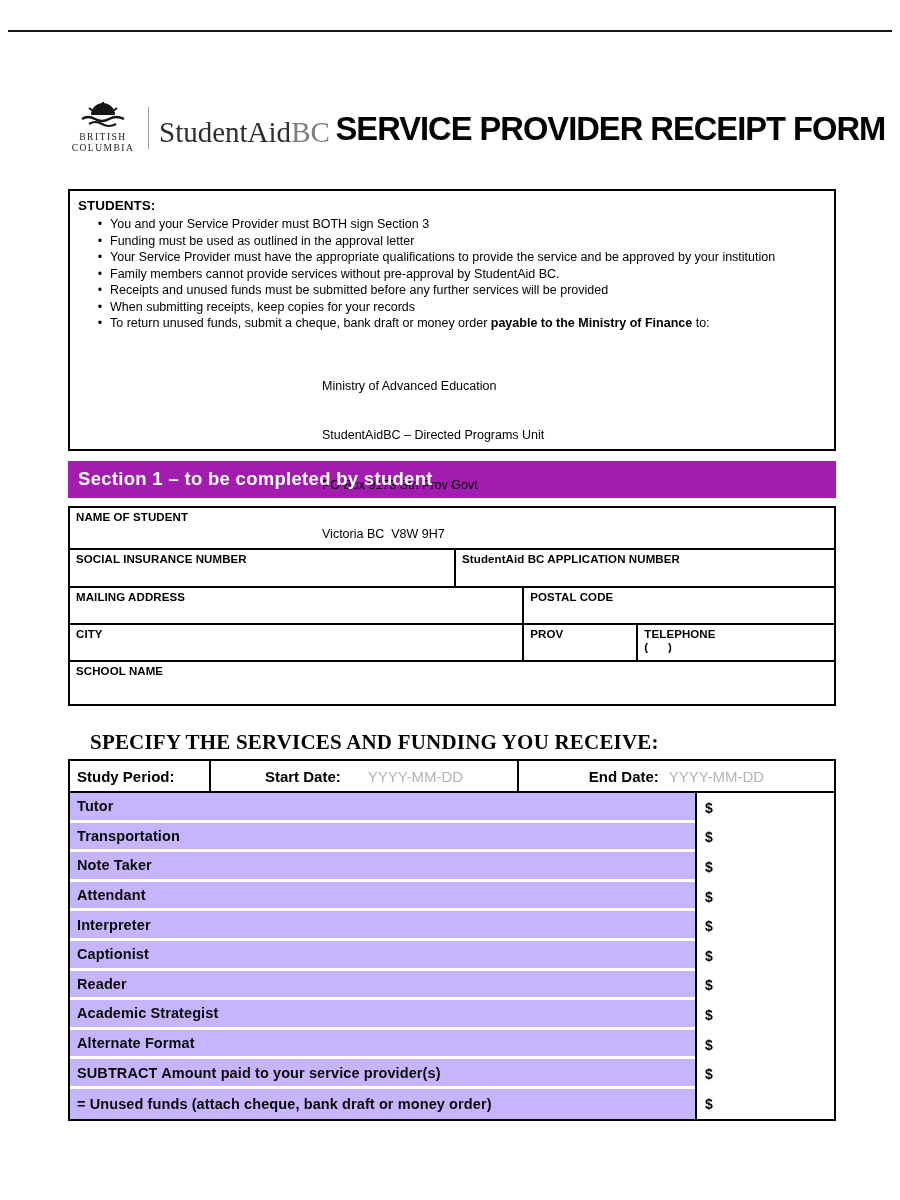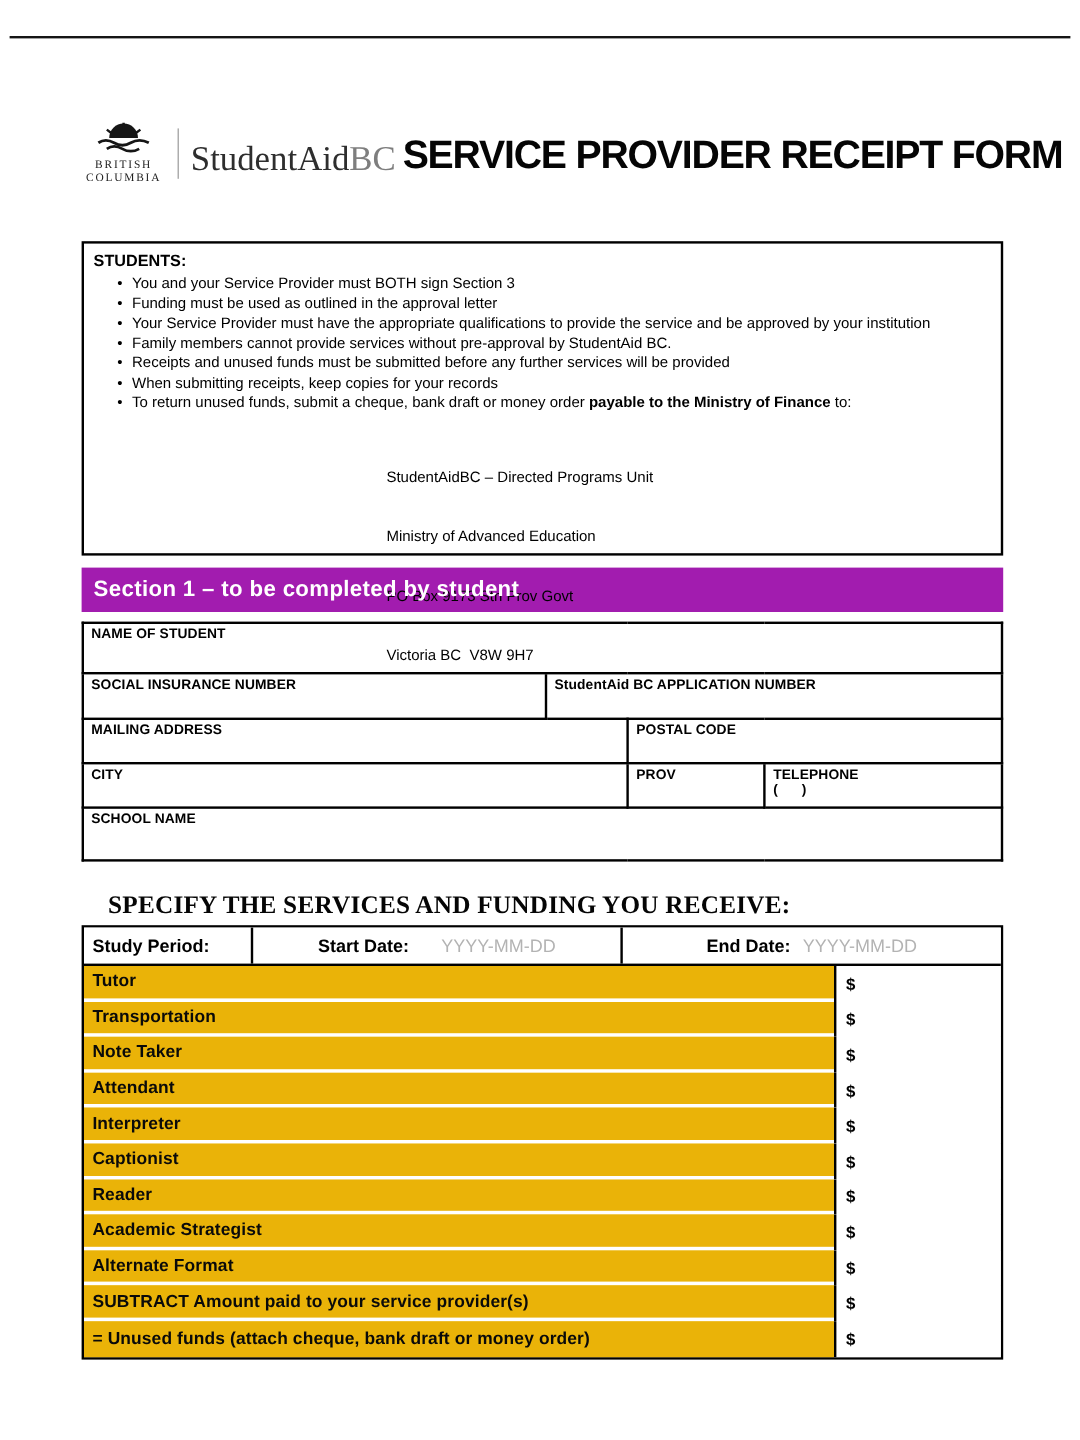--- a/index.html
+++ b/index.html
@@ -19,21 +19,21 @@
   .logo-divider { width:1px; height:42px; background:#9a9a9a; }
   .brand { font-family:"Liberation Serif", serif; font-size:29px; color:#2e2e2e; white-space:nowrap; margin-top:10px; }
   .brand .suffix { color:#7e7e7e; }
   .page-title {
     margin-left:auto; font-size:33px; font-weight:bold; letter-spacing:-1px;
     white-space:nowrap; margin-top:8px; color:#050505; transform:scaleX(0.99); transform-origin:right;
   }
 
   
   .students-box {
-    margin-top:47px; border:2px solid #000; box-sizing:border-box;
+    margin-top:36px; border:2px solid #000; box-sizing:border-box;
     height:262px; padding:7px 10px 4px 8px;
   }
   .box-heading { font-weight:bold; font-size:13.5px; }
   ul.bullets { margin:3px 0 0 0; padding:0; list-style:none; }
   ul.bullets li { display:flex; font-size:12.5px; line-height:16.5px; }
   ul.bullets .dot { flex:0 0 20px; margin-left:12px; text-align:center; }
   ul.bullets .txt { flex:1; padding-right:14px; }
   .address { margin:13px 0 0 244px; font-size:12.5px; line-height:16.5px; white-space:pre-wrap; }
 
   
@@ -65,21 +65,21 @@
   .svc-head { display:flex; align-items:stretch; height:30px; border-bottom:2px solid #000; background:#fff; }
   .sp-col { flex:0 0 132px; display:flex; align-items:center; padding-left:7px; font-weight:bold; font-size:15px;border-radius:13px; }
   .sd-col { flex:0 0 306px; border-left:2px solid #000; border-right:2px solid #000;
             display:flex; align-items:center; justify-content:center; gap:27px; font-size:15px; }
   .ed-col { flex:1; display:flex; align-items:center; justify-content:center; gap:10px; font-size:15px; }
   .date-label { font-weight:bold; }
   .date-ph { color:#b3b3b3; }
 
   .svc-row { display:flex; align-items:stretch; height:29.6px; }
   .svc-label {
-    flex:1; background:#eab308; border-bottom:3px solid #fff;
+    flex:1; background:#c4b5fd; border-bottom:3px solid #fff;
     display:flex; align-items:center; padding-left:7px;
     font-weight:bold; font-size:14.5px; color:#0a0a0a; letter-spacing:0.1px;
   }
   .svc-row:last-child .svc-label { border-bottom:none; }
   .svc-amt {
     flex:0 0 129px; background:#fff; border-left:2px solid #000;
     display:flex; align-items:center; padding-left:8px;
     font-weight:bold; font-size:14px;
   }
 </style>
@@ -136,22 +136,22 @@
       <li>
           <span class="dot">•</span>
           <span class="txt">When submitting receipts, keep copies for your records</span>
         </li>
       <li>
           <span class="dot">•</span>
           <span class="txt"><span>To return unused funds, submit a cheque, bank draft or money order </span><b>payable to the Ministry of Finance</b><span> to:</span></span>
         </li>
     </ul>
     <div class="address">
+      <div>Ministry of Advanced Education</div>
       <div>StudentAidBC – Directed Programs Unit</div>
-      <div>Ministry of Advanced Education</div>
       <div>PO Box 9173 Stn Prov Govt</div>
       <div>Victoria BC  V8W 9H7</div>
     </div>
   </div>
 
   <div class="section-bar">Section 1 – to be completed by student</div>
 
   <table class="info">
     <colgroup>
         <col style="width:50.4%">

